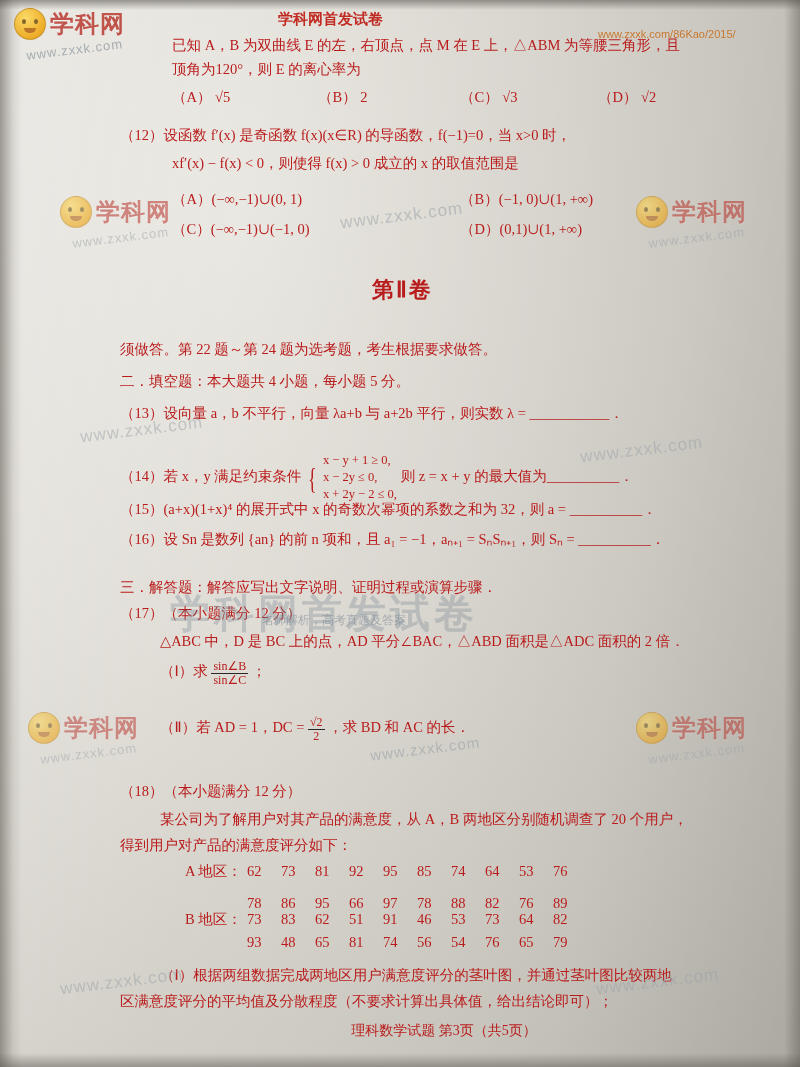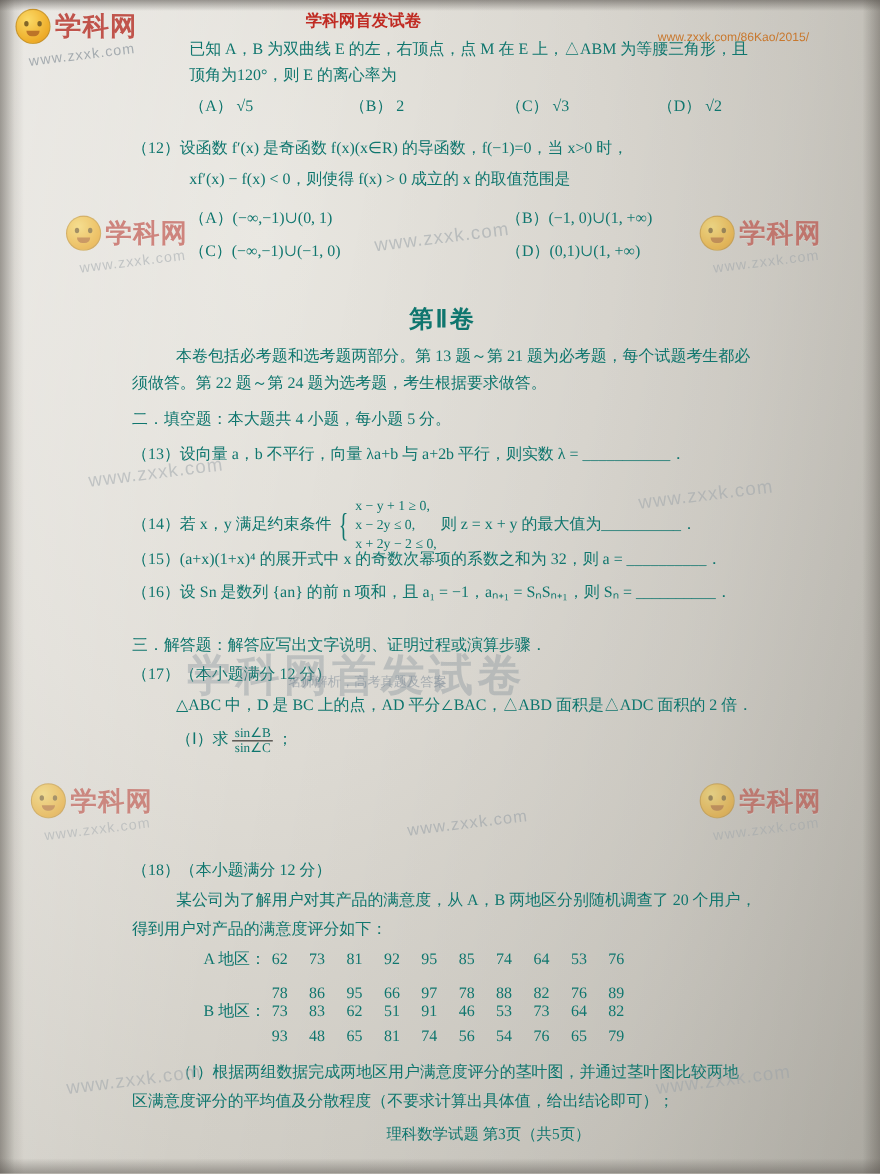--- a/index.html
+++ b/index.html
@@ -33,21 +33,21 @@
     position:absolute;right:0;top:0;width:16px;height:100%;
     background:linear-gradient(270deg, rgba(90,85,78,0.45), rgba(0,0,0,0));
   }
   .edge-bottom{
     position:absolute;left:0;bottom:0;width:100%;height:14px;
     background:linear-gradient(0deg, rgba(80,75,70,0.45), rgba(0,0,0,0));
   }
 
   .content{
     position:absolute;left:0;top:0;width:800px;height:1067px;
-    color:#0f766e;
+    color:#b91c1c;
   }
   .ln{position:absolute;white-space:nowrap;font-size:14.5px;line-height:1.25;}
   .big-title{
     position:absolute;font-size:22px;font-weight:bold;letter-spacing:2px;
   }
   .frac{display:inline-block;vertical-align:middle;text-align:center;font-size:12px;line-height:1.05;}
   .frac .num{display:block;border-bottom:1px solid #2a2724;padding:0 2px;}
   .frac .den{display:block;padding:0 2px;}
   .radical{display:inline-block;}
   .brace{
@@ -137,21 +137,20 @@
 
   <div class="ln" style="left:120px;top:126px;">（12）设函数 f′(x) 是奇函数 f(x)(x∈R) 的导函数，f(−1)=0，当 x&gt;0 时，</div>
   <div class="ln" style="left:172px;top:154px;">xf′(x) − f(x) &lt; 0，则使得 f(x) &gt; 0 成立的 x 的取值范围是</div>
   <div class="ln" style="left:172px;top:190px;">（A）(−∞,−1)∪(0, 1)</div>
   <div class="ln" style="left:460px;top:190px;">（B）(−1, 0)∪(1, +∞)</div>
   <div class="ln" style="left:172px;top:220px;">（C）(−∞,−1)∪(−1, 0)</div>
   <div class="ln" style="left:460px;top:220px;">（D）(0,1)∪(1, +∞)</div>
 
   <div class="big-title" style="left:372px;top:275px;">第Ⅱ卷</div>
 
-  <div class="ln" style="left:160px;top:315px;">本卷包括必考题和选考题两部分。第 13 题～第 21 题为必考题，每个试题考生都必</div>
   <div class="ln" style="left:120px;top:340px;">须做答。第 22 题～第 24 题为选考题，考生根据要求做答。</div>
 
   <div class="ln" style="left:120px;top:372px;">二．填空题：本大题共 4 小题，每小题 5 分。</div>
 
   <div class="ln" style="left:120px;top:404px;">（13）设向量 a，b 不平行，向量 λa+b 与 a+2b 平行，则实数 λ = ___________．</div>
 
   <div class="ln" style="left:120px;top:452px;">
     <span>（14）若 x，y 满足约束条件</span>
     <span class="brace">{</span>
     <span class="sys">
@@ -172,20 +171,28 @@
 
   <div class="ln" style="left:160px;top:660px;">
     <span>（Ⅰ）求</span>
     <span class="frac">
       <span class="num">sin∠B</span>
       <span class="den">sin∠C</span>
     </span>
     <span>；</span>
   </div>
 
+  <div class="ln" style="left:160px;top:716px;">
+    <span>（Ⅱ）若 AD = 1，DC =</span>
+    <span class="frac">
+      <span class="num">√2</span>
+      <span class="den">2</span>
+    </span>
+    <span>，求 BD 和 AC 的长．</span>
+  </div>
 
   <div class="ln" style="left:120px;top:782px;">（18）（本小题满分 12 分）</div>
   <div class="ln" style="left:160px;top:810px;">某公司为了解用户对其产品的满意度，从 A，B 两地区分别随机调查了 20 个用户，</div>
   <div class="ln" style="left:120px;top:836px;">得到用户对产品的满意度评分如下：</div>
 
   <div class="datarow" style="left:185px;top:862px;">
     <span style="width:62px;">A 地区：</span><span>62</span><span>73</span><span>81</span><span>92</span><span>95</span><span>85</span><span>74</span><span>64</span><span>53</span><span>76</span>
   </div>
 
   <div class="datarow" style="left:185px;top:886px;margin-top:9px;">

